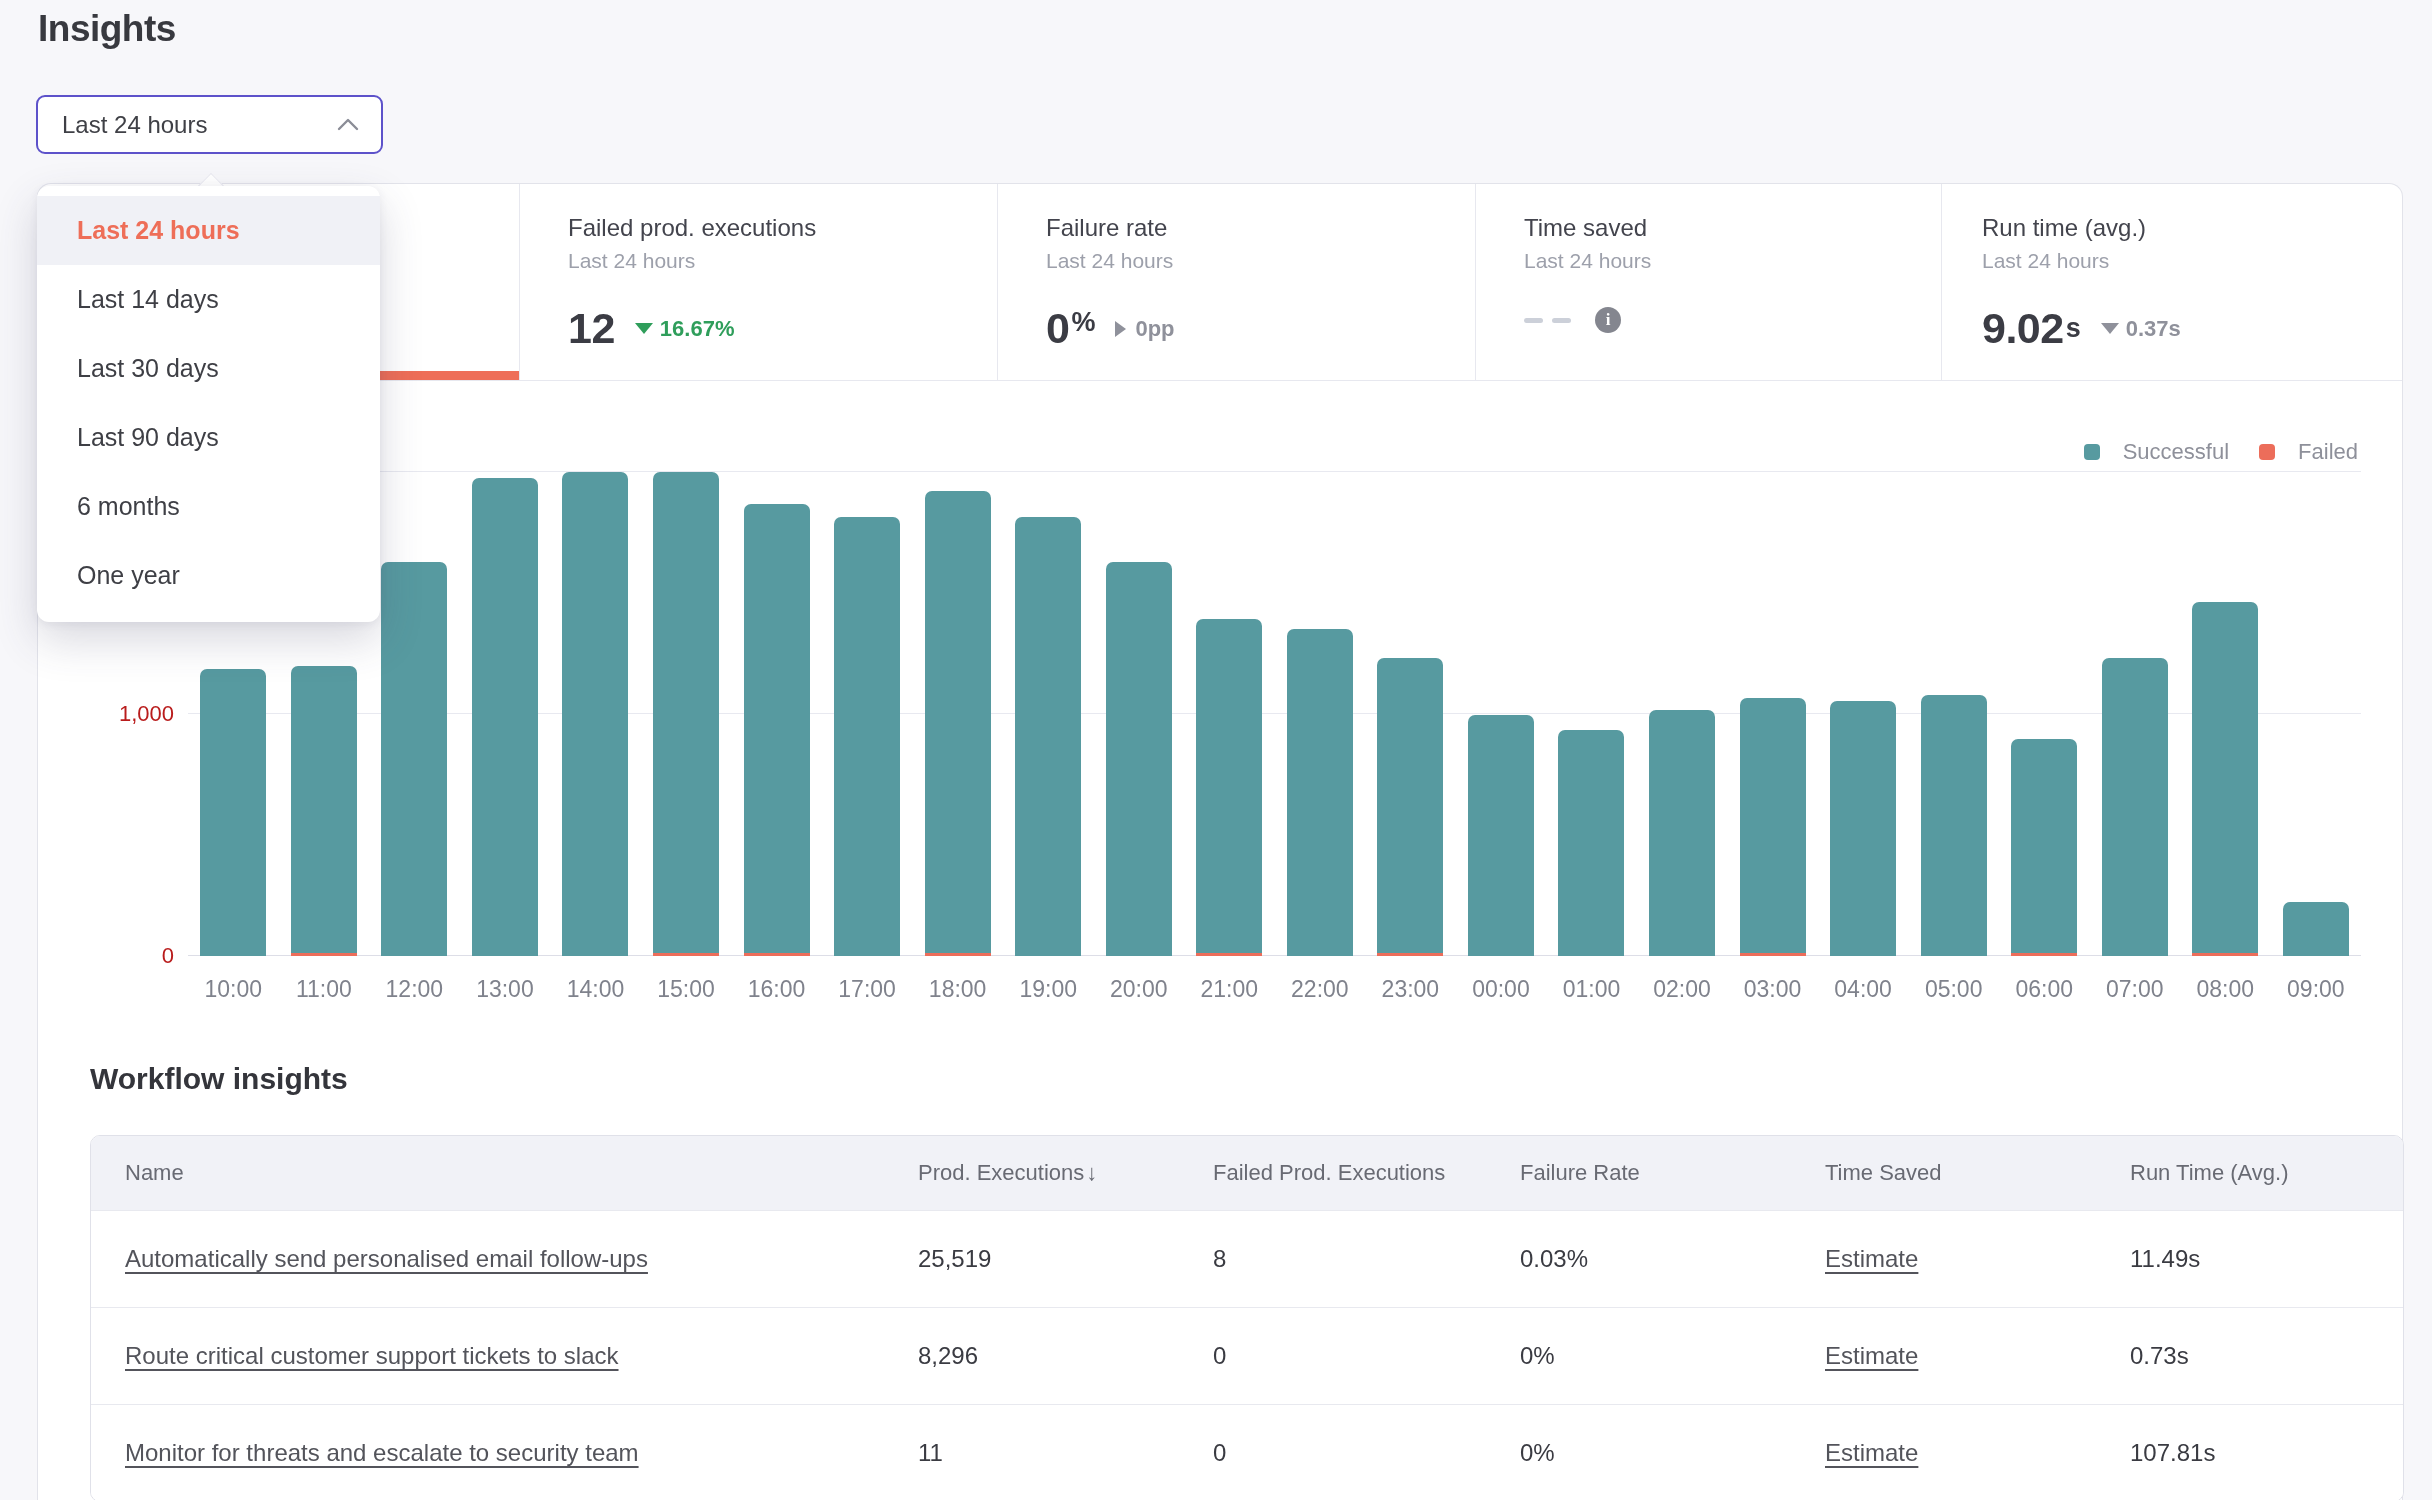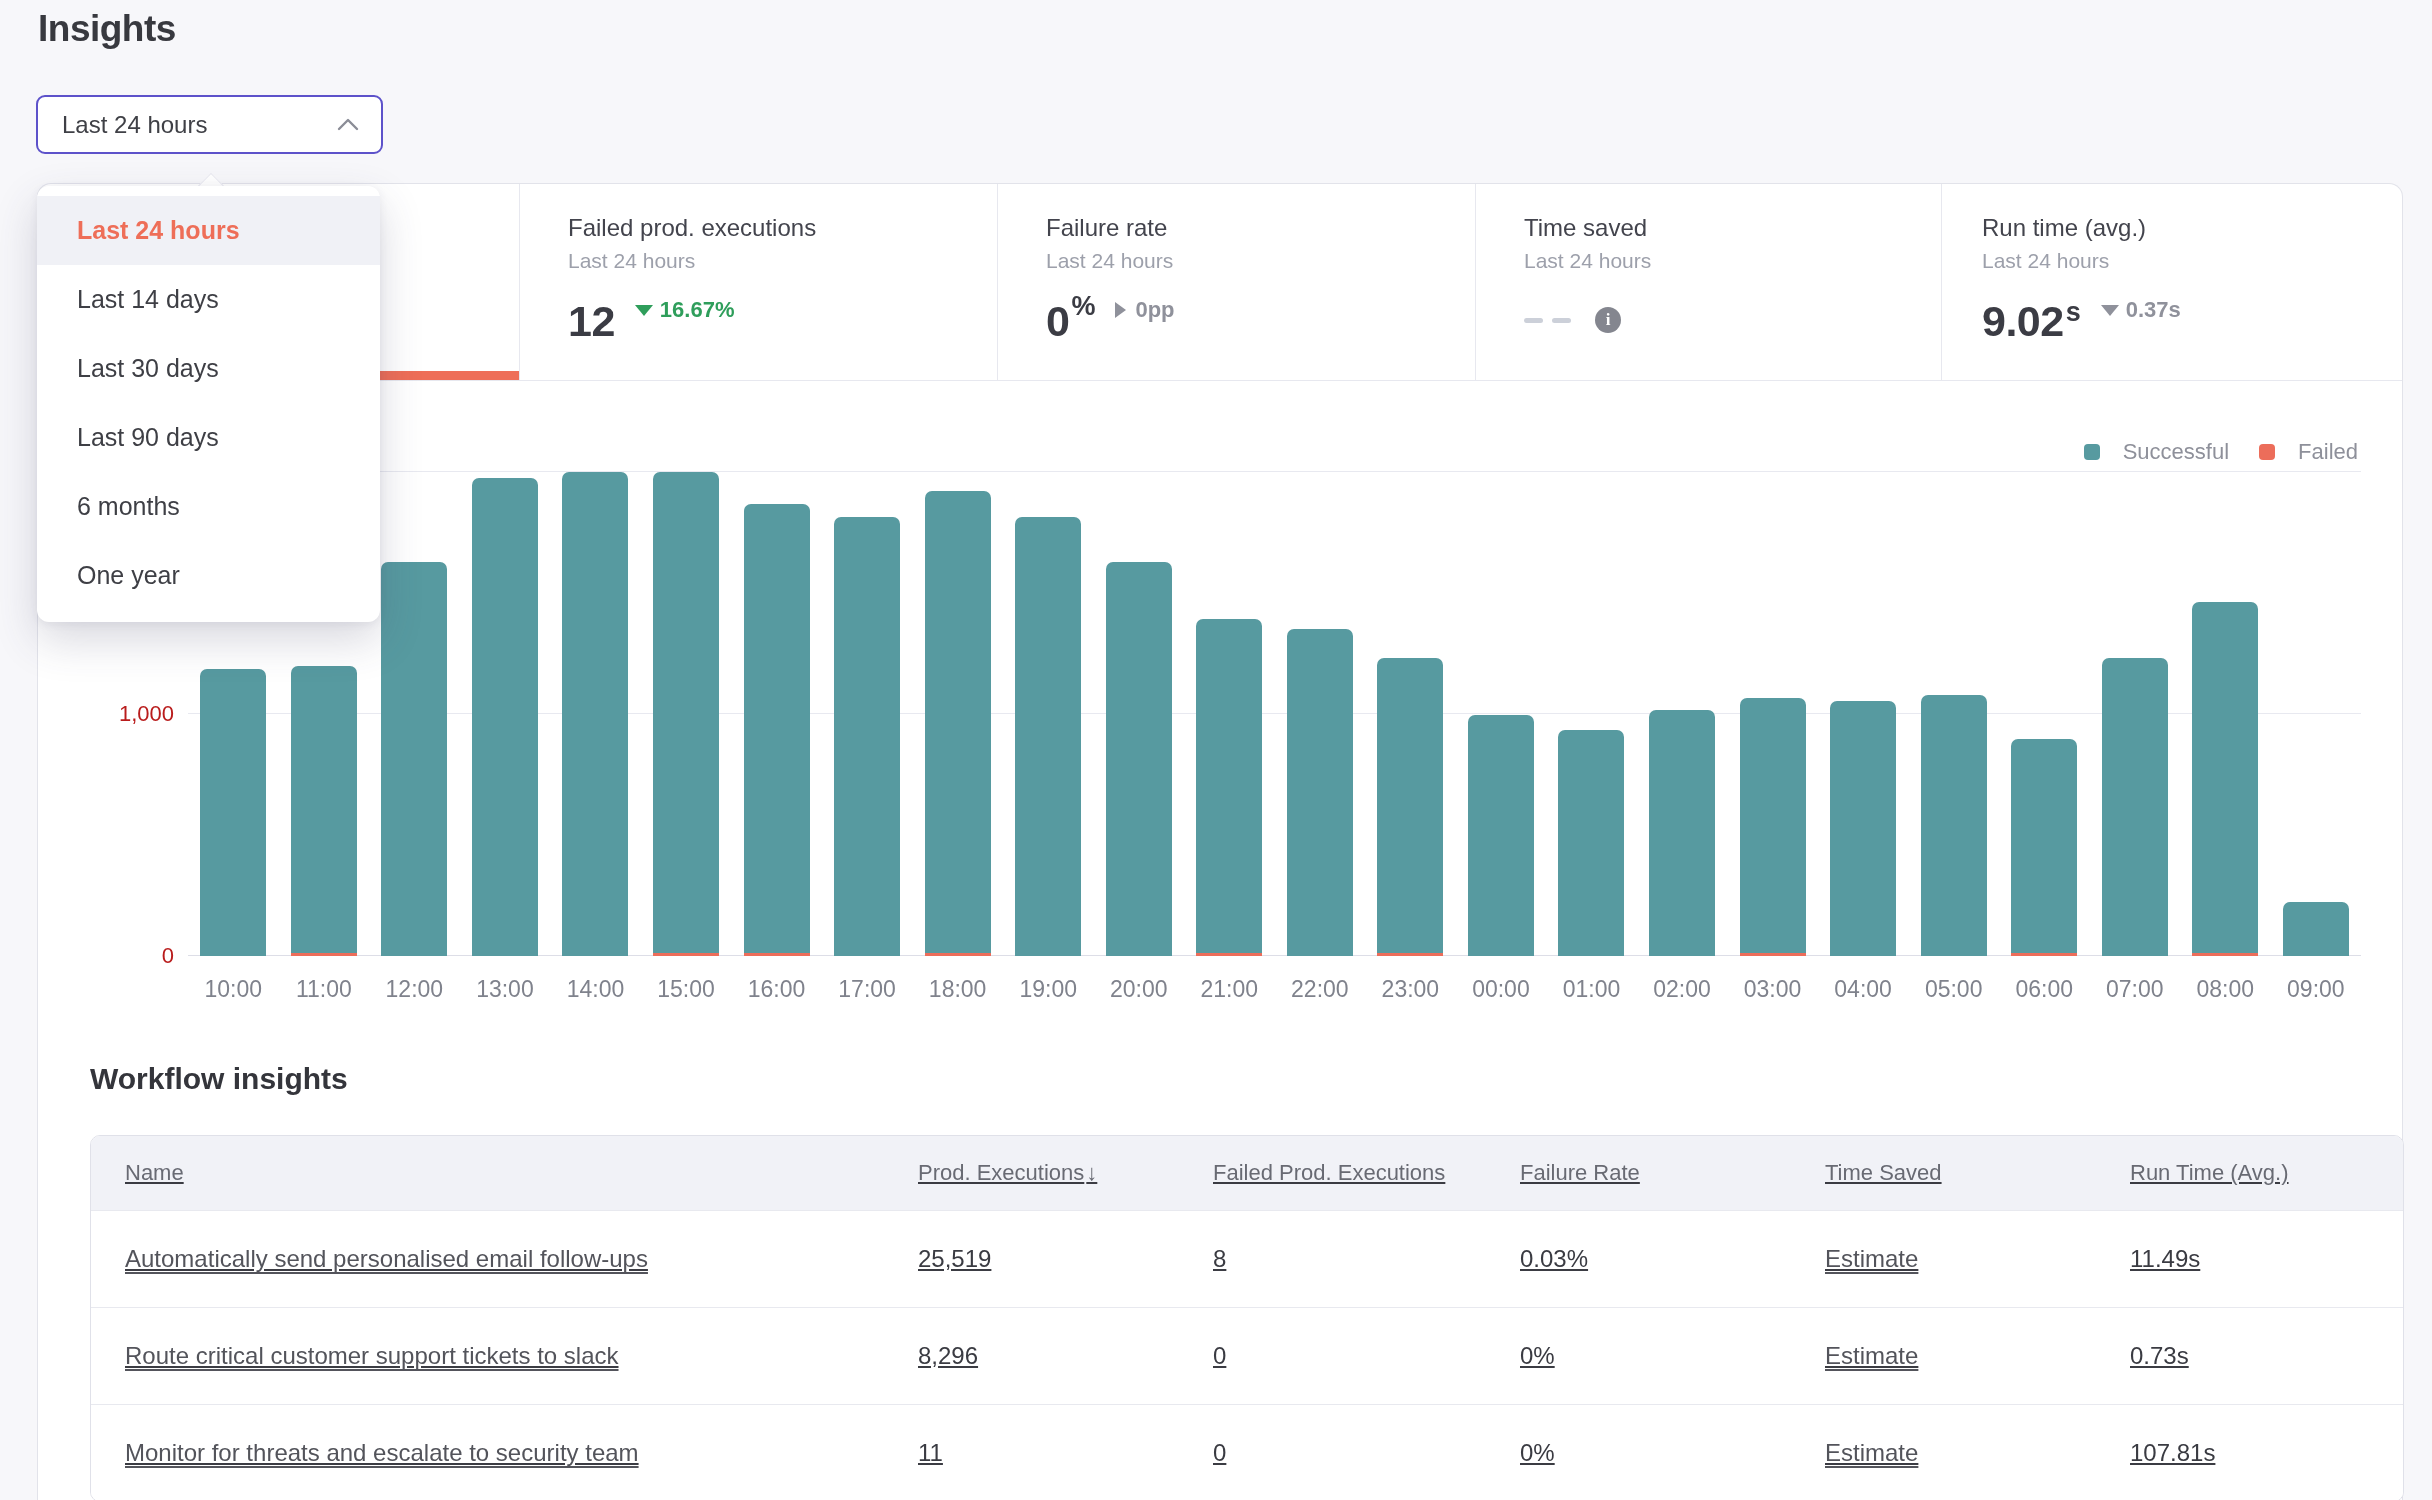--- a/index.html
+++ b/index.html
@@ -63,21 +63,21 @@
     border-bottom:1px solid #e7e8ef;
   }
   .card { position:relative; padding:30px 10px 0 48px; cursor:pointer; }
   .card + .card { border-left:1px solid #e7e8ef; }
   .card.active::after {
     content:""; position:absolute; left:0; right:0; bottom:0; height:9px;
     background:#ee6e58;
   }
   .card-title { font-size:24px; color:#43444d; }
   .card-subtitle { font-size:21px; color:#9da0ab; margin-top:7px; }
-  .card-value-row { margin-top:24px; display:flex; align-items:flex-start; }
+  .card-value-row { margin-top:31px; display:flex; align-items:center; }
   .card-value { font-size:43px; font-weight:700; color:#3b3c44; letter-spacing:-0.5px; }
   .card-suffix { font-size:27px; font-weight:700; color:#3b3c44; margin-left:2px; }
   .card-delta { display:flex; align-items:center; margin-left:20px; font-size:22px; font-weight:700; }
   .card-delta.green { color:#2f9e5b; }
   .card-delta.gray  { color:#8f919b; }
   .tri-down { width:0; height:0; border-left:9px solid transparent; border-right:9px solid transparent; border-top:11px solid currentColor; margin-right:7px; }
   .tri-right { width:0; height:0; border-top:8px solid transparent; border-bottom:8px solid transparent; border-left:11px solid currentColor; margin-right:9px; }
   .dashes { display:flex; align-items:center; gap:9px; }
   .dash { width:19px; height:5px; border-radius:3px; background:#ccd0d9; }
   .info-icon {
@@ -120,21 +120,20 @@
     position:absolute; left:52px; top:878px;
     font-size:30px; font-weight:700; color:#34353b;
   }
   .wf-table {
     position:absolute; left:52px; top:951px; width:2314px;
     border:1px solid #e0e1e9; border-radius:10px; overflow:hidden; background:#fff;
   }
   .wf-row {
     display:grid; grid-template-columns:827px 295px 307px 305px 305px auto;
     align-items:center;
-    text-decoration:underline;
   }
   .wf-head { background:#f1f2f7; height:74px; }
   .wf-head .wf-cell { font-size:22px; color:#686a73; }
   .wf-body-row { height:97px; border-top:1px solid #e8e9ef; background:#fff; }
   .wf-cell { font-size:24px; color:#3a3b42; }
   .wf-cell.name { padding-left:34px; }
   .wf-link { color:#53545b; text-decoration:underline; text-underline-offset:5px; cursor:pointer; }
   .sort-arrow { font-size:22px; color:#686a73; margin-left:2px; }
 </style>
 </head>

